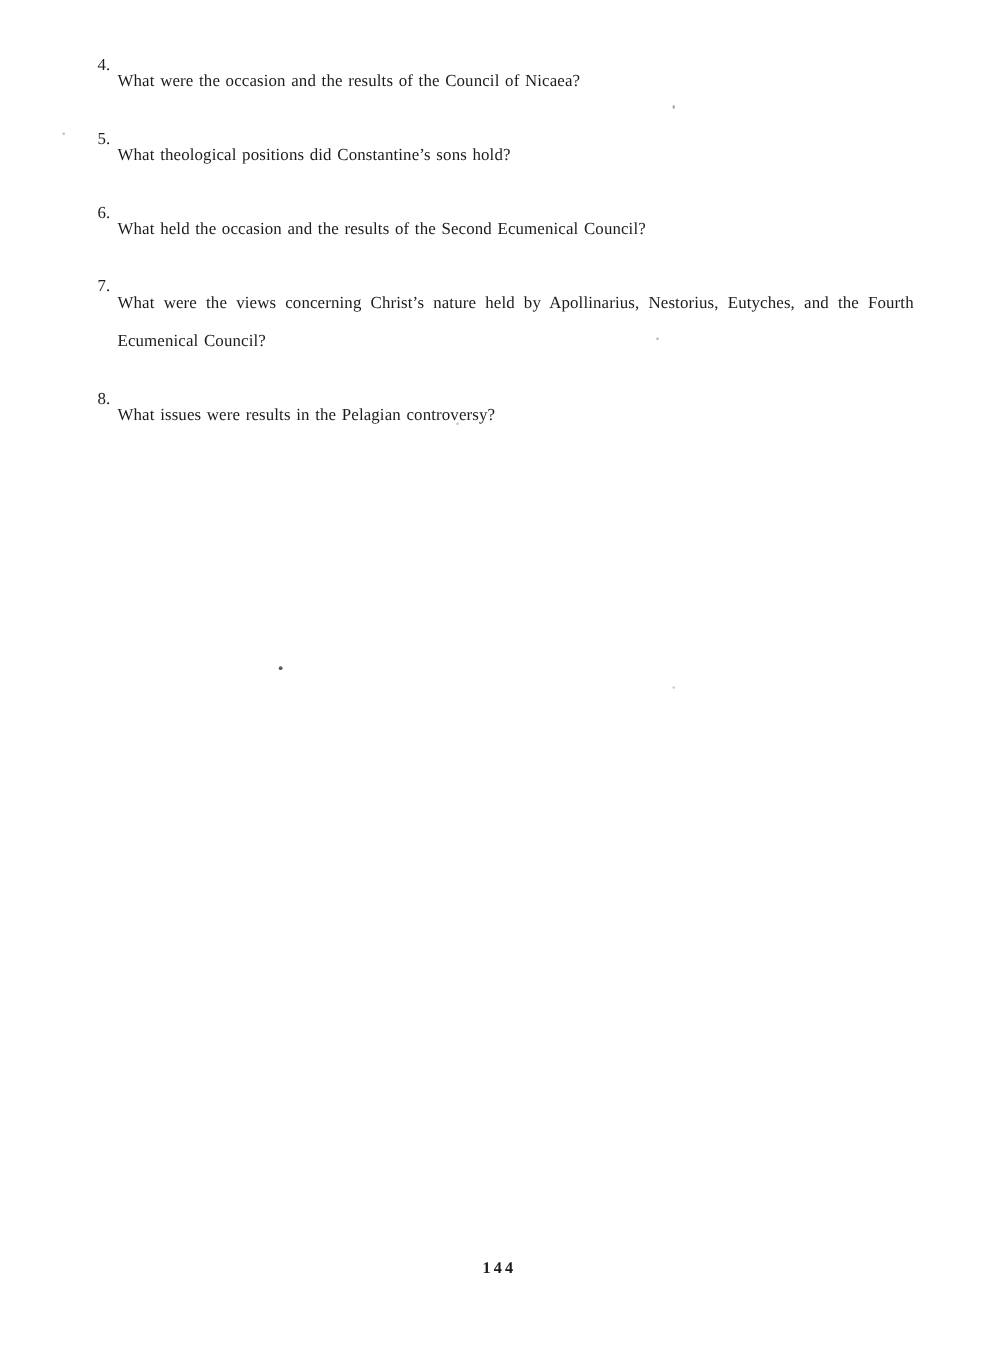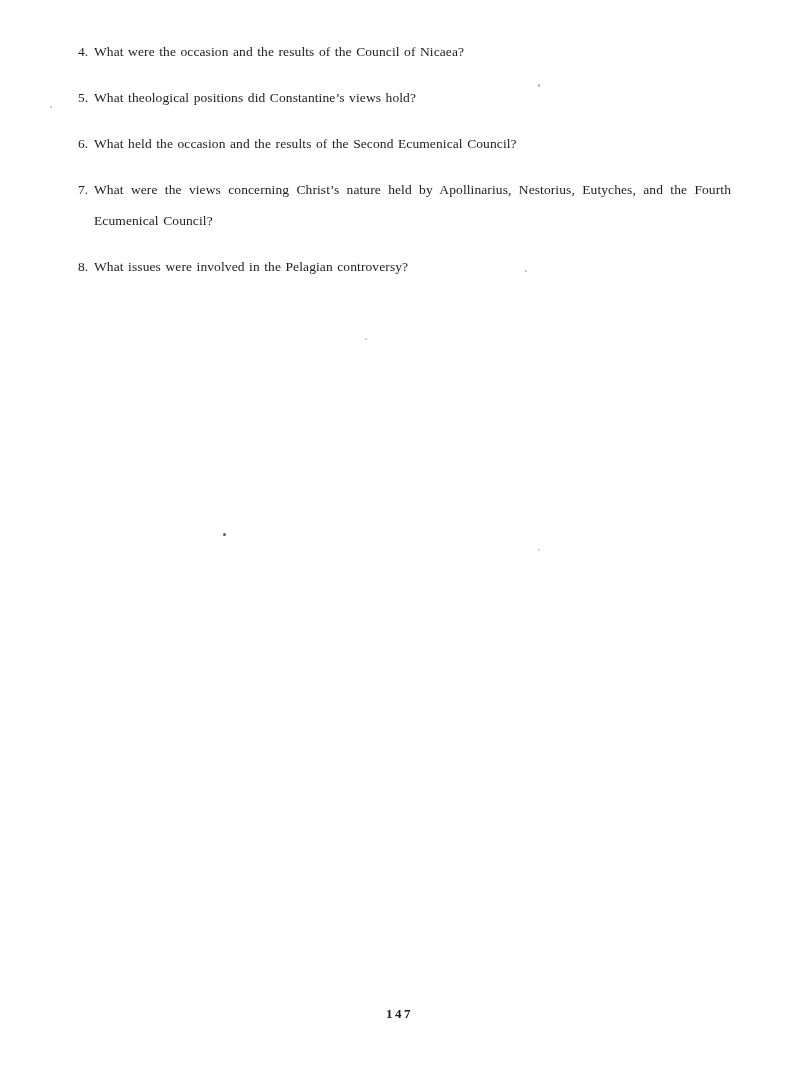--- a/index.html
+++ b/index.html
@@ -32,20 +32,21 @@
     margin-bottom: 15px;
     letter-spacing: 0.1px;
   }
   .qnum {
     flex: 0 0 16px;
   }
   .qtext {
     flex: 1;
     text-align: justify;
     word-spacing: 1px;
+    margin-top: 13px;
   }
   .page-number {
     position: absolute;
     top: 1006px;
     left: 0;
     right: 0;
     text-align: center;
     font-size: 13px;
     font-weight: bold;
     letter-spacing: 2.5px;
@@ -67,37 +68,37 @@
 
 <div class="page">
 
   <ol class="questions">
     <li class="question">
       <span class="qnum">4.</span>
       <span class="qtext">What were the occasion and the results of the Council of Nicaea?</span>
     </li>
     <li class="question">
       <span class="qnum">5.</span>
-      <span class="qtext">What theological positions did Constantine’s views hold?</span>
+      <span class="qtext">What theological positions did Constantine’s sons hold?</span>
     </li>
     <li class="question">
       <span class="qnum">6.</span>
       <span class="qtext">What held the occasion and the results of the Second Ecumenical Council?</span>
     </li>
     <li class="question">
       <span class="qnum">7.</span>
       <span class="qtext">What were the views concerning Christ’s nature held by Apollinarius, Nestorius, Eutyches, and the Fourth Ecumenical Council?</span>
     </li>
     <li class="question">
       <span class="qnum">8.</span>
-      <span class="qtext">What issues were involved in the Pelagian controversy?</span>
+      <span class="qtext">What issues were results in the Pelagian controversy?</span>
     </li>
   </ol>
 
-  <div class="page-number">147</div>
+  <div class="page-number">144</div>
 
   <div class="speck s1"></div>
   <div class="speck s2"></div>
   <div class="speck s3"></div>
   <div class="speck s4"></div>
   <div class="speck s5"></div>
   <div class="speck s6"></div>
 
 </div>
 

